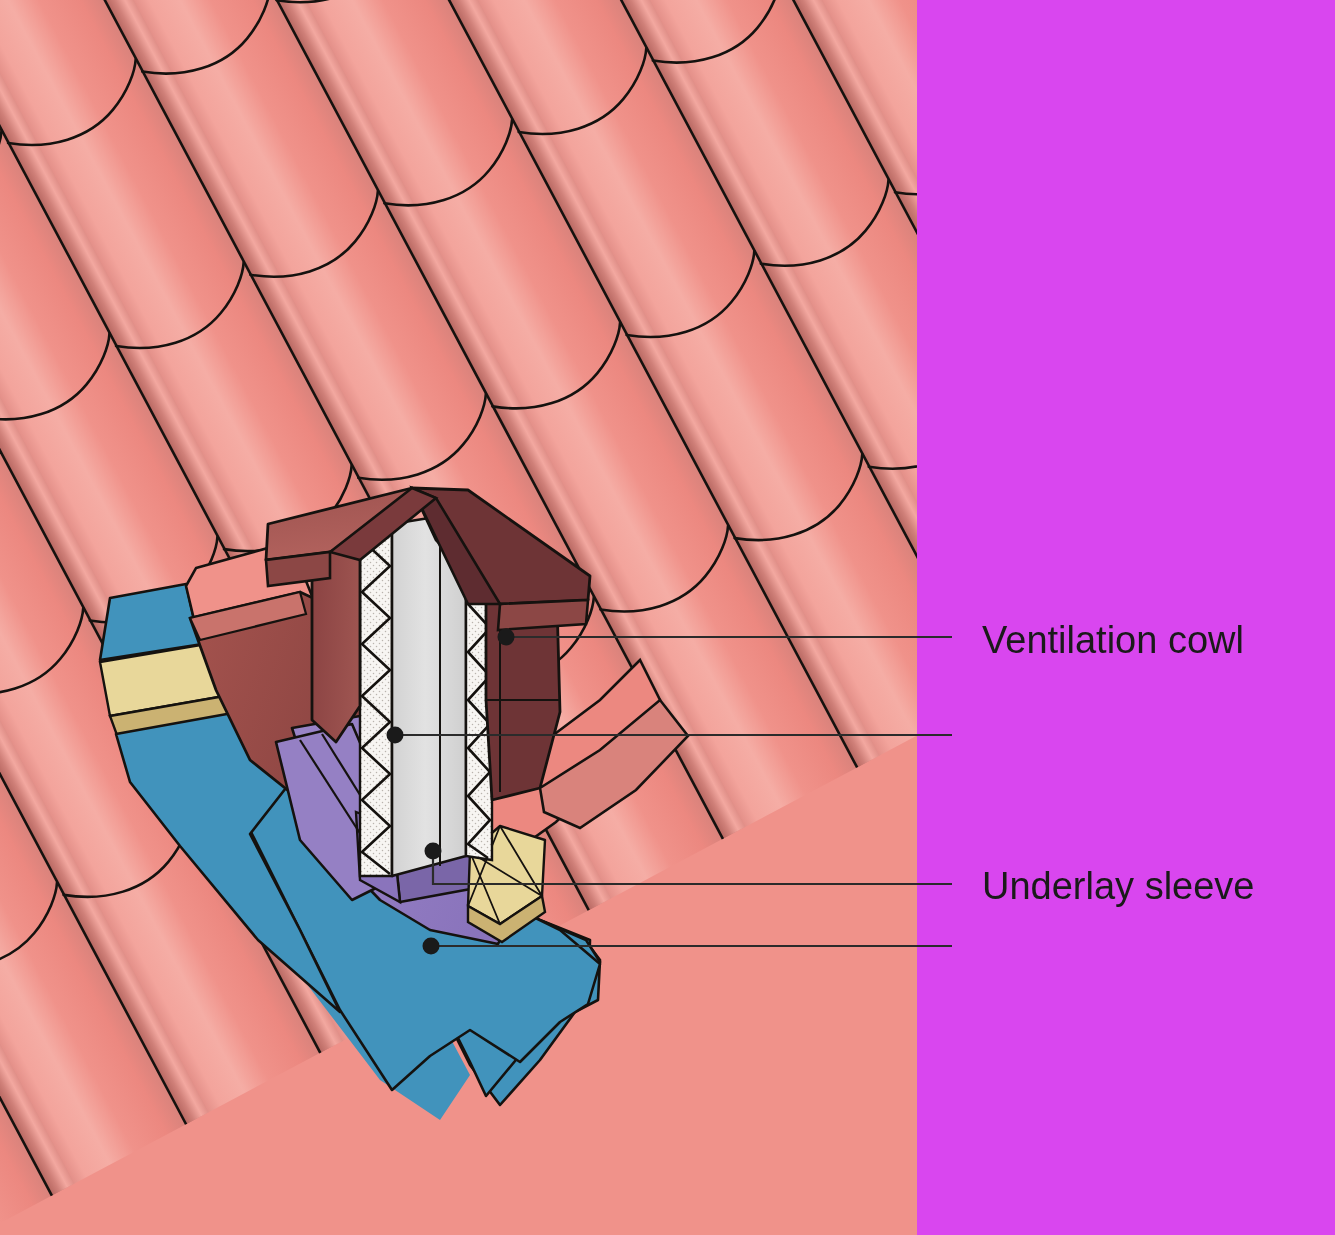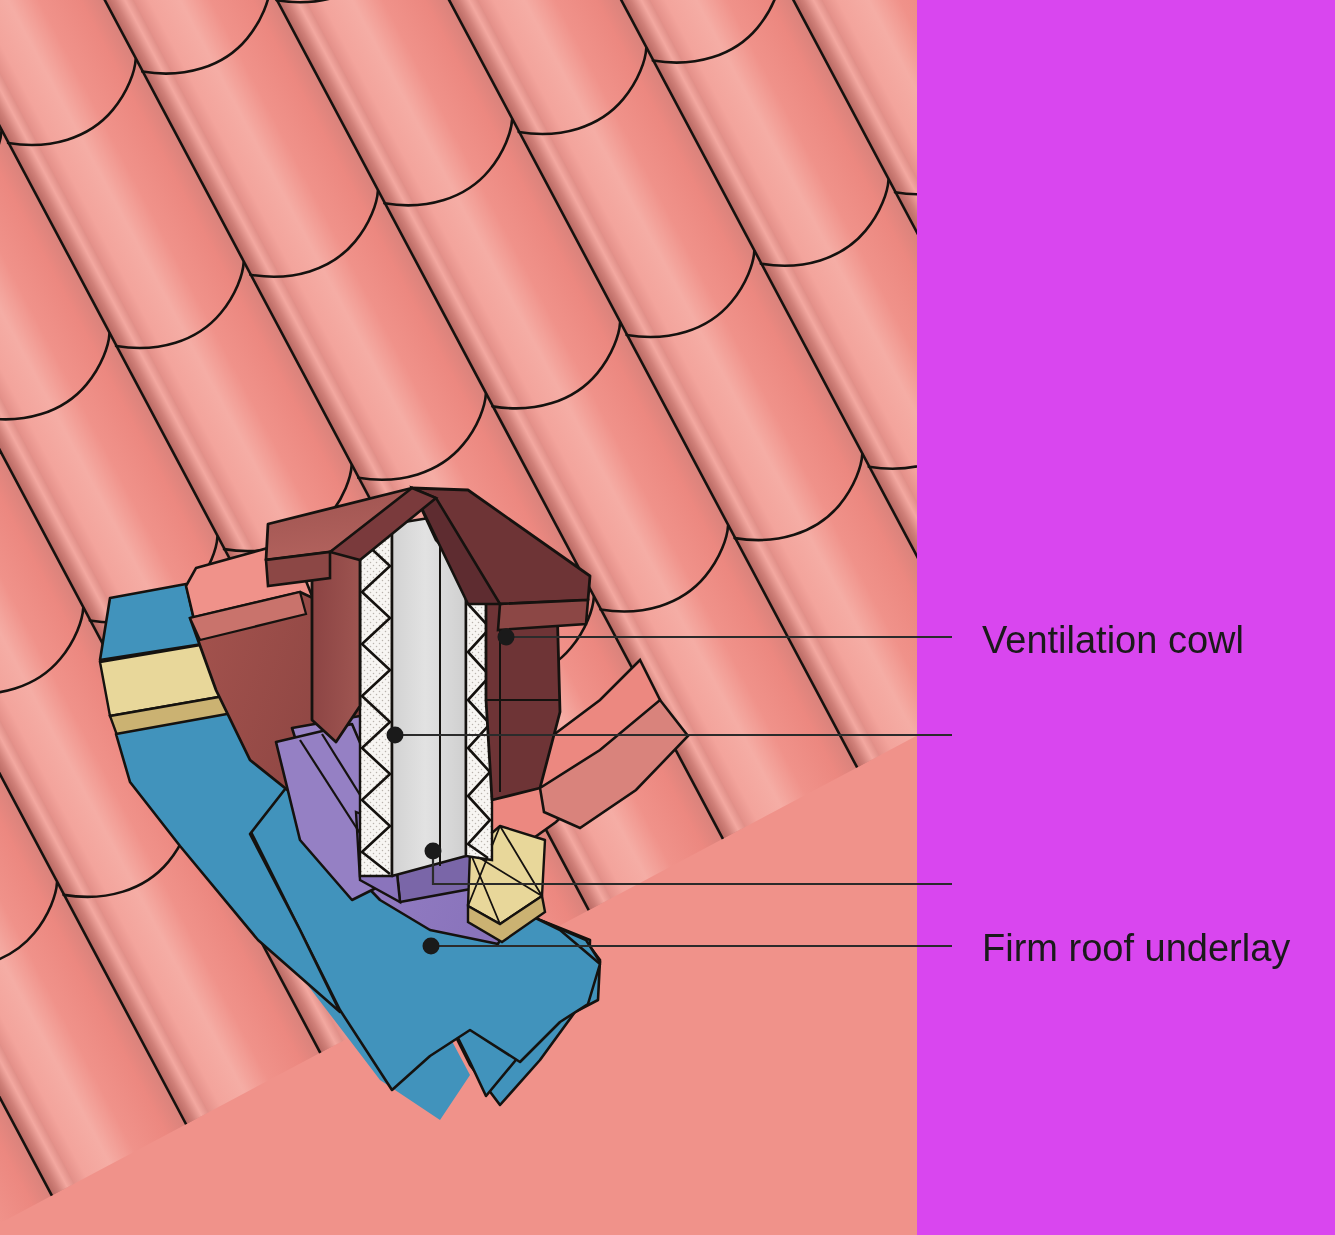--- a/index.html
+++ b/index.html
@@ -346,16 +346,16 @@
       <circle cx="395" cy="735" r="8.5"></circle>
       <circle cx="433" cy="851" r="8.5"></circle>
       <circle cx="431" cy="946" r="8.5"></circle>
     </g>
   </svg>
 
   <div class="lbl" style="left:982px;top:617px;">Ventilation cowl</div>
 
   <div class="lbl" style="left:982px;top:690px;"><br><br></div>
 
-
-  <div class="lbl" style="left:982px;top:925px;">Firm roof underlay</div>
+  <div class="lbl" style="left:982px;top:863px;">Underlay sleeve</div>
+
 
 </div>
 
 </body></html>

